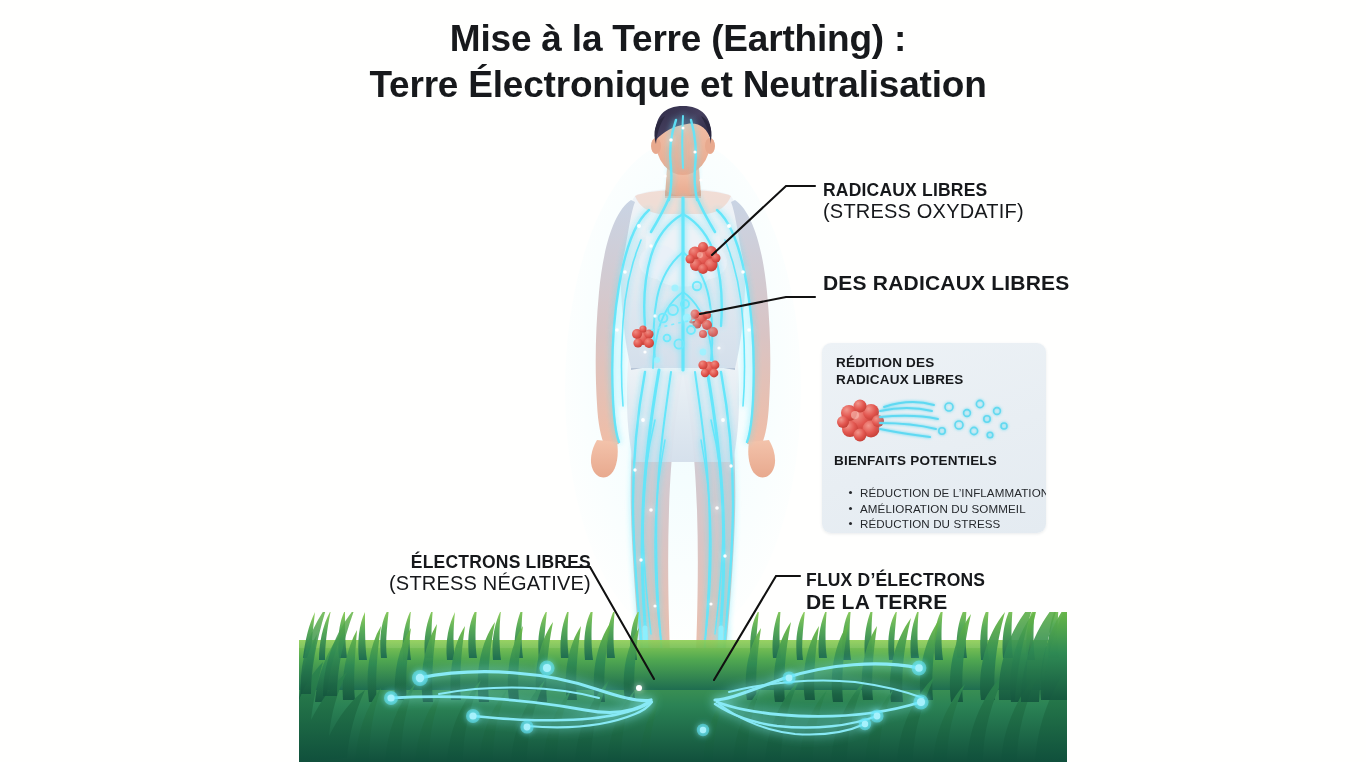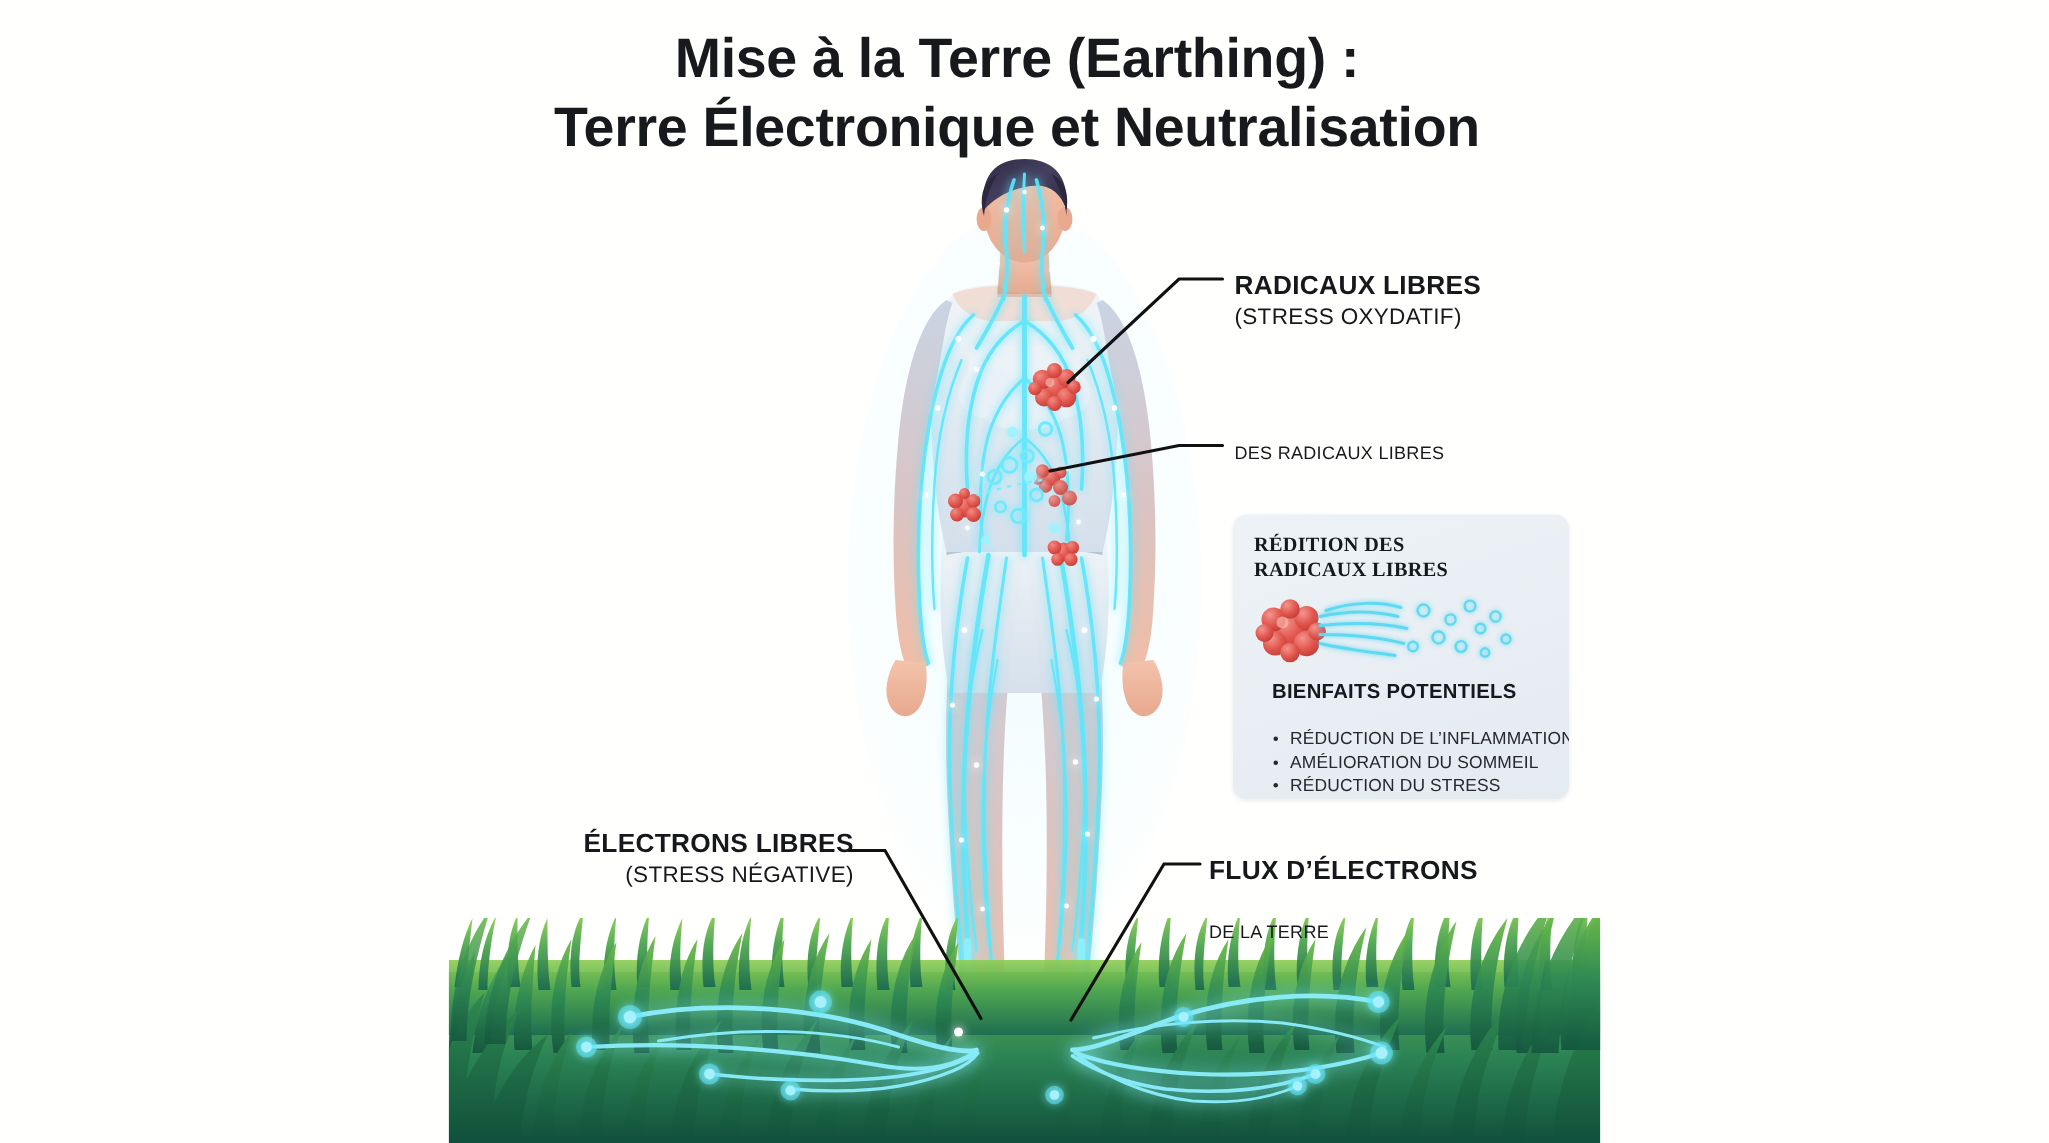--- a/index.html
+++ b/index.html
@@ -61,33 +61,32 @@
     display:block;
     font-weight: bold;
     font-size: 17.5px;
     line-height: 21px;
     letter-spacing: 0.2px;
     white-space: nowrap;
   }
   .callout .l2 {
     display:block;
     font-weight: normal;
-    font-size: 15px;
+    font-size: 20px;
     line-height: 21px;
     letter-spacing: 0.2px;
     white-space: nowrap;
   }
   .callout .l2b {
     display:block;
-    font-weight: normal;
-    font-size: 12px;
+    font-weight: bold;
+    font-size: 21px;
     line-height: 21px;
     letter-spacing: 0.2px;
     white-space: nowrap;
-    margin-top: 20px;
   }
   #callout-radicaux { left: 823px; top: 180px; }
   #callout-neutralisation { left: 823px; top: 272px; }
   #callout-electrons { left: 389px; top: 552px; text-align: right; }
   #callout-flux { left: 806px; top: 570px; }
 
   
   #info-panel {
     position: absolute;
     left: 822px;
@@ -103,31 +102,31 @@
   #info-panel .panel-title {
     position: absolute;
     left: 14px;
     top: 11px;
     color: #16181b;
     font-weight: bold;
     font-size: 13.5px;
     line-height: 17px;
     letter-spacing: 0.2px;
   }
-  #info-panel .panel-title span { display: block; white-space: nowrap; font-family: Liberation Serif, serif; }
+  #info-panel .panel-title span { display: block; white-space: nowrap; }
   #panel-graphic {
     position: absolute;
     left: 10px;
     top: 48px;
     width: 205px;
     height: 60px;
   }
   #info-panel .benefits-title {
     position: absolute;
-    left: 26px;
+    left: 12px;
     top: 110px;
     color: #16181b;
     font-weight: bold;
     font-size: 13.5px;
     letter-spacing: 0.2px;
     white-space: nowrap;
   }
   #info-panel ul.benefits {
     position: absolute;
     left: 14px;

